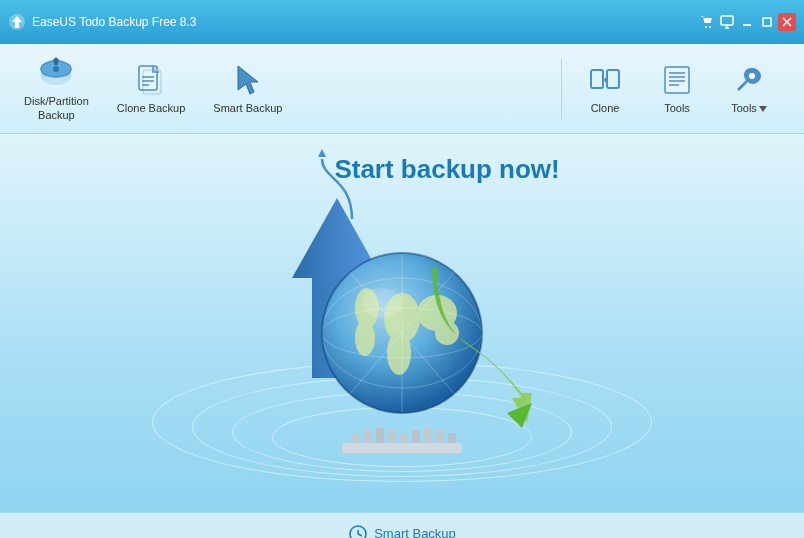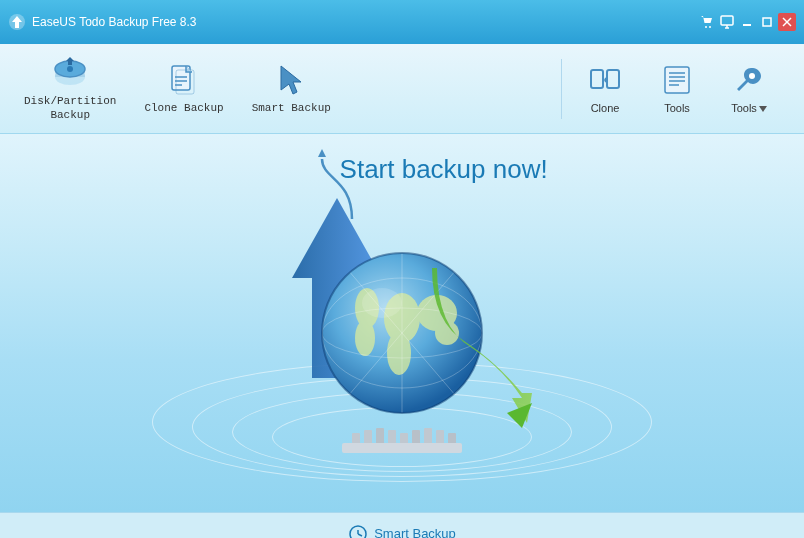--- a/index.html
+++ b/index.html
@@ -42,21 +42,20 @@
       height: 90px;
       display: flex;
       align-items: center;
       padding: 0 10px;
     }
     .toolbar-section-left {
       display: flex;
       align-items: center;
       gap: 0px;
       flex: 1;
-      font-family: Liberation Mono, monospace;
     }
     .toolbar-section-right {
       display: flex;
       align-items: center;
       gap: 2px;
       padding-right: 10px;
     }
     .toolbar-btn {
       display: flex;
       flex-direction: column;
@@ -119,21 +118,21 @@
     .ripple-3 { width: 340px; height: 80px; bottom: 10px; left: 50%; transform: translateX(-50%); }
     .ripple-4 { width: 260px; height: 60px; bottom: 15px; left: 50%; transform: translateX(-50%); }
 
     
     #start-text {
       position: absolute;
       top: 20px;
       left: 50%;
       transform: translateX(-30%);
       font-size: 26px;
-      font-weight: normal;
+      font-weight: bold;
       color: #1a7ab5;
     }
 
     
     #curved-arrow {
       position: absolute;
       top: 15px;
       left: 50%;
       transform: translateX(-150%);
     }

